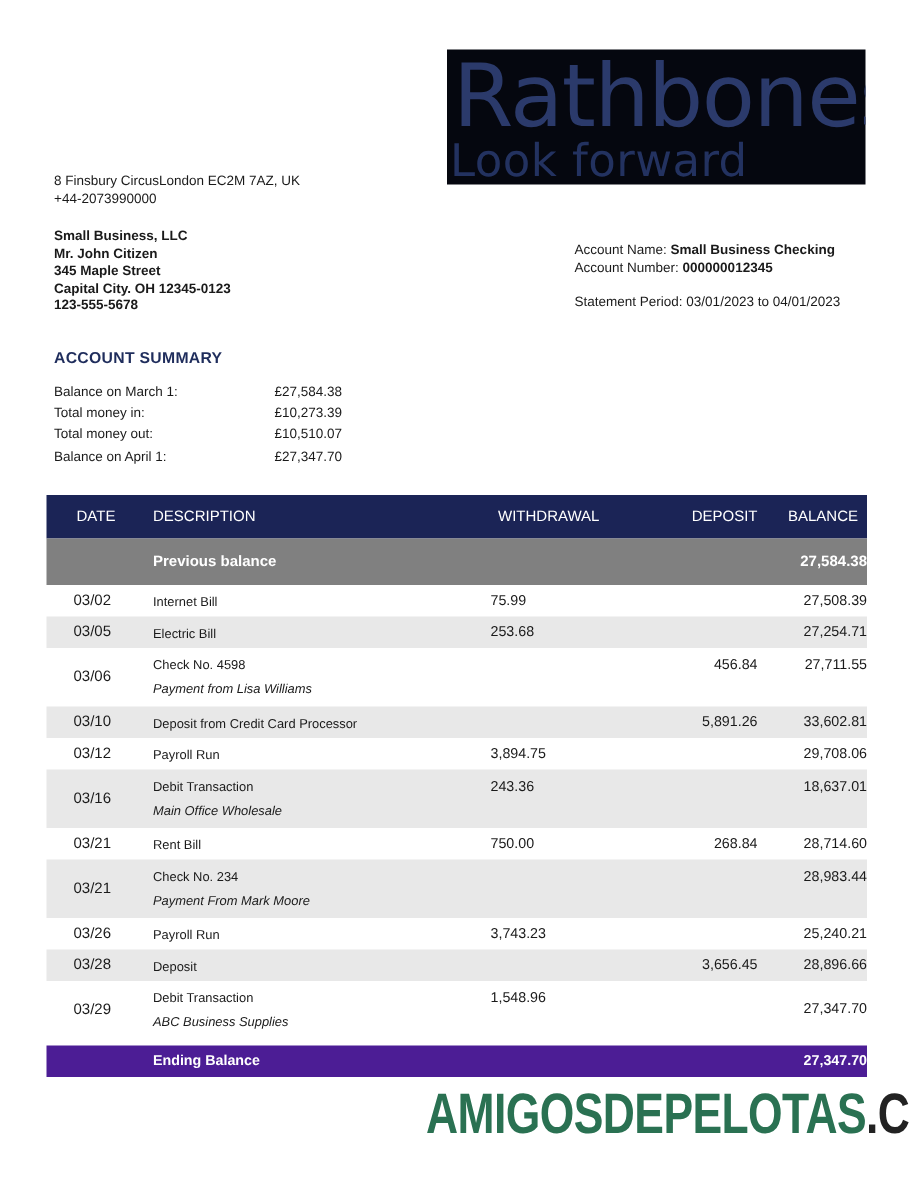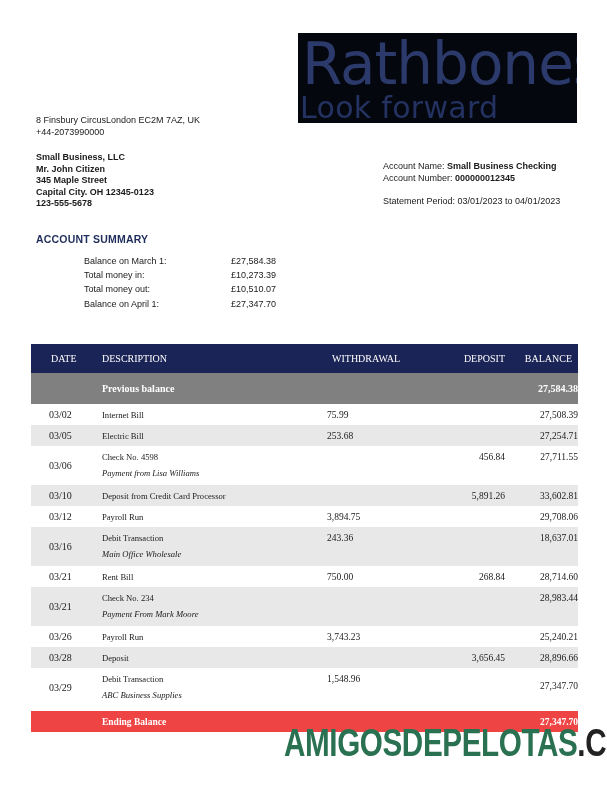--- a/index.html
+++ b/index.html
@@ -16,23 +16,23 @@
   .small { font-size:9px; line-height:11.5px; }
   .addr { left:36px; top:115px; }
   .cust { left:36px; top:152px; font-weight:bold; }
   .acct { left:383px; top:161px; }
   .acct b { font-weight:bold; }
   .acct .period { margin-top:12px; }
 
   .sum-title { left:36px; top:233px; font-size:10.5px; font-weight:bold; color:#1f2d5c; letter-spacing:0.2px; }
   .sum { left:36px; top:256px; font-size:9px; }
   .sum .row { height:14.2px; display:flex; }
-  .sum .lbl { width:147px;margin-left:48px; }
-
-  .table { left:31px; top:344px; width:547px;font-family:Liberation Serif, serif; }
+  .sum .lbl { width:147px; }
+
+  .table { left:31px; top:330px; width:547px; }
   .thead { height:29px; background:#1b2456; color:#ffffff; font-size:10px; display:flex; align-items:center; }
   .col-date { width:65px; padding-left:20px; box-sizing:border-box; }
   .col-desc { width:231px; padding-left:6px; box-sizing:border-box; }
   .col-wd { width:96px; padding-left:0; box-sizing:border-box; }
   .col-dep { width:91px; text-align:right; padding-right:9px; box-sizing:border-box; }
   .col-bal { width:64px; text-align:right; padding-right:0; box-sizing:border-box; }
   .thead .col-wd { padding-left:5px; }
   .thead .col-bal { padding-right:6px; width:64px; }
   .prev { height:31px; background:#808080; color:#ffffff; font-weight:bold; font-size:10px; display:flex; align-items:center; }
   .prev .col-bal { padding-right:0; }
@@ -41,21 +41,21 @@
   .trow .col-date { font-size:10px; display:flex; align-items:center; padding-left:18px; }
   .trow .col-desc { padding-left:6px; }
   .trow .col-wd { font-size:9.5px; }
   .trow .col-dep { font-size:9.5px; }
   .trow .col-bal { font-size:9.5px; }
   .single { height:21px; align-items:center; }
   .double { height:39px; align-items:flex-start; padding-top:6px; }
   .double .col-date { margin-top:-6px; height:39px; }
   .double .desc2 { font-style:italic; margin-top:6px; display:block; }
   .double .col-bal.mid { margin-top:7px; }
-  .ending { margin-top:4px; height:21px; background:#ef4444; color:#ffffff; font-weight:bold; font-size:9.5px; display:flex; align-items:center; }
+  .ending { margin-top:4px; height:21px; background:#4c1d95; color:#ffffff; font-weight:bold; font-size:9.5px; display:flex; align-items:center; }
   .ending .col-bal { padding-right:0; }
 
   .watermark { left:284px; top:722px; font-family:"Liberation Sans", sans-serif; font-weight:bold;
                font-size:38px; letter-spacing:-0.5px; transform:scaleX(0.78); transform-origin:left top; white-space:nowrap; }
   .watermark .a { color:#2a7152; }
   .watermark .b { color:#222222; }
 </style>
 </head>
 <body>
 

